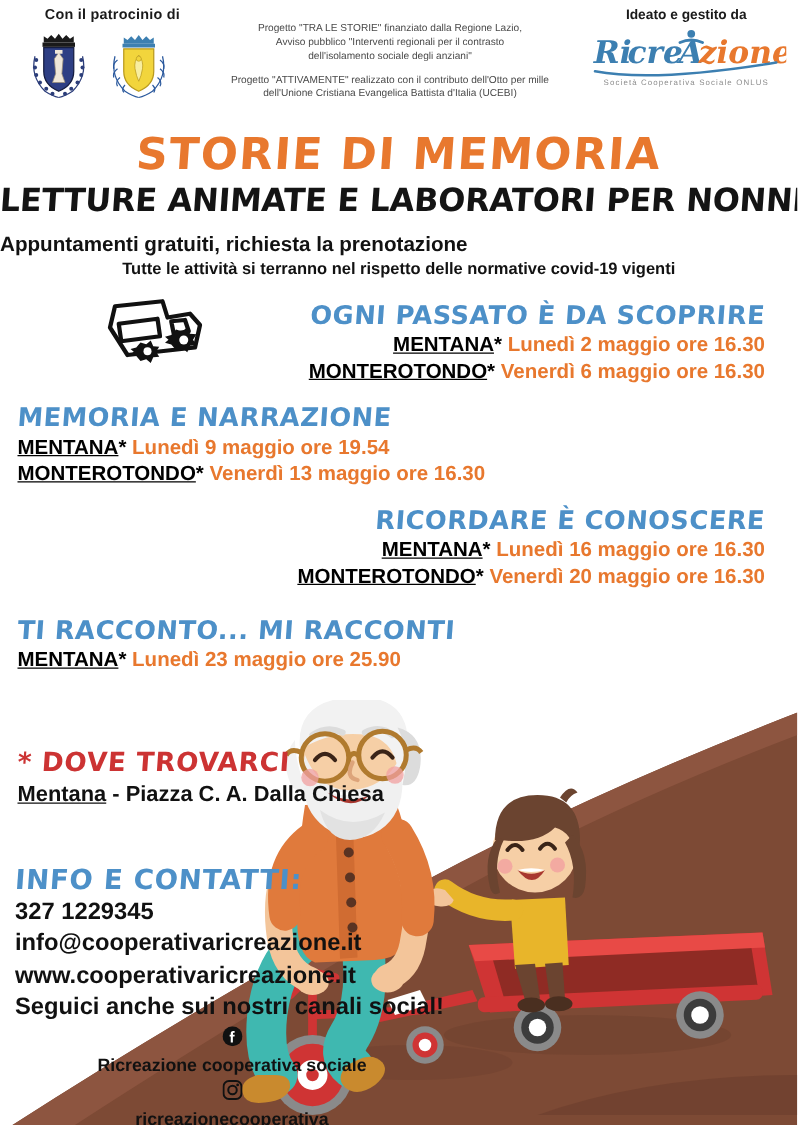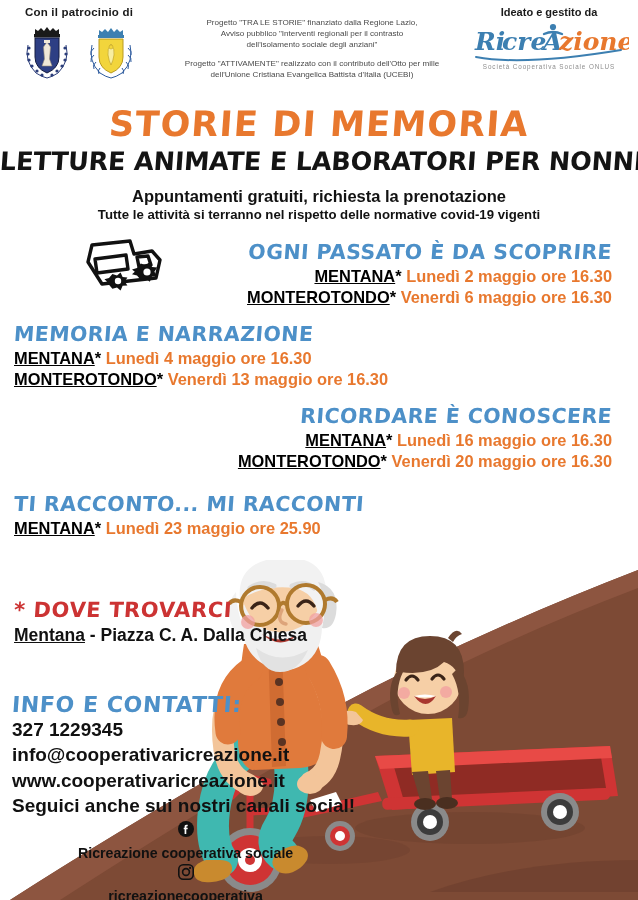--- a/index.html
+++ b/index.html
@@ -22,21 +22,21 @@
   .header {
     position: absolute;
     top: 0; left: 0;
     width: 638px;
     height: 92px;
   }
   .patrocinio {
     position: absolute;
     left: 14px; top: 6px;
     width: 130px;
-    text-align: center;
+    text-align: right;
   }
   .patrocinio-label {
     font-size: 11.5px;
     font-weight: bold;
     color: #1a1a1a;
     letter-spacing: .2px;
     white-space: nowrap;
   }
   .crests {
     display: flex;
@@ -102,21 +102,21 @@
     font-weight: bold;
     letter-spacing: -0.2px;
     transform: skewX(-4deg);
     font-family: "DejaVu Sans", sans-serif;
     white-space: nowrap;
   }
   .line-free {
     position: absolute;
     top: 187px; left: 0;
     width: 638px;
-    text-align: center;
+    text-align: left;
     color: #121212;
     font-size: 16.5px;
     font-weight: bold;
   }
   .line-covid {
     position: absolute;
     top: 207px; left: 0;
     width: 638px;
     text-align: center;
     color: #121212;
@@ -350,21 +350,21 @@
     <div class="ev-line">
       <span class="town">MONTEROTONDO</span><span class="star">*</span>
       <span class="when">Venerdì 6 maggio ore 16.30</span>
     </div>
   </div>
 
   <div class="event left" style="top:322px">
     <div class="ev-title">MEMORIA E NARRAZIONE</div>
     <div class="ev-line">
       <span class="town">MENTANA</span><span class="star">*</span>
-      <span class="when">Lunedì 4 maggio ore 16.30</span>
+      <span class="when">Lunedì 9 maggio ore 19.54</span>
     </div>
     <div class="ev-line">
       <span class="town">MONTEROTONDO</span><span class="star">*</span>
       <span class="when">Venerdì 13 maggio ore 16.30</span>
     </div>
   </div>
 
   <div class="event right" style="top:404px">
     <div class="ev-title">RICORDARE È CONOSCERE</div>
     <div class="ev-line">

